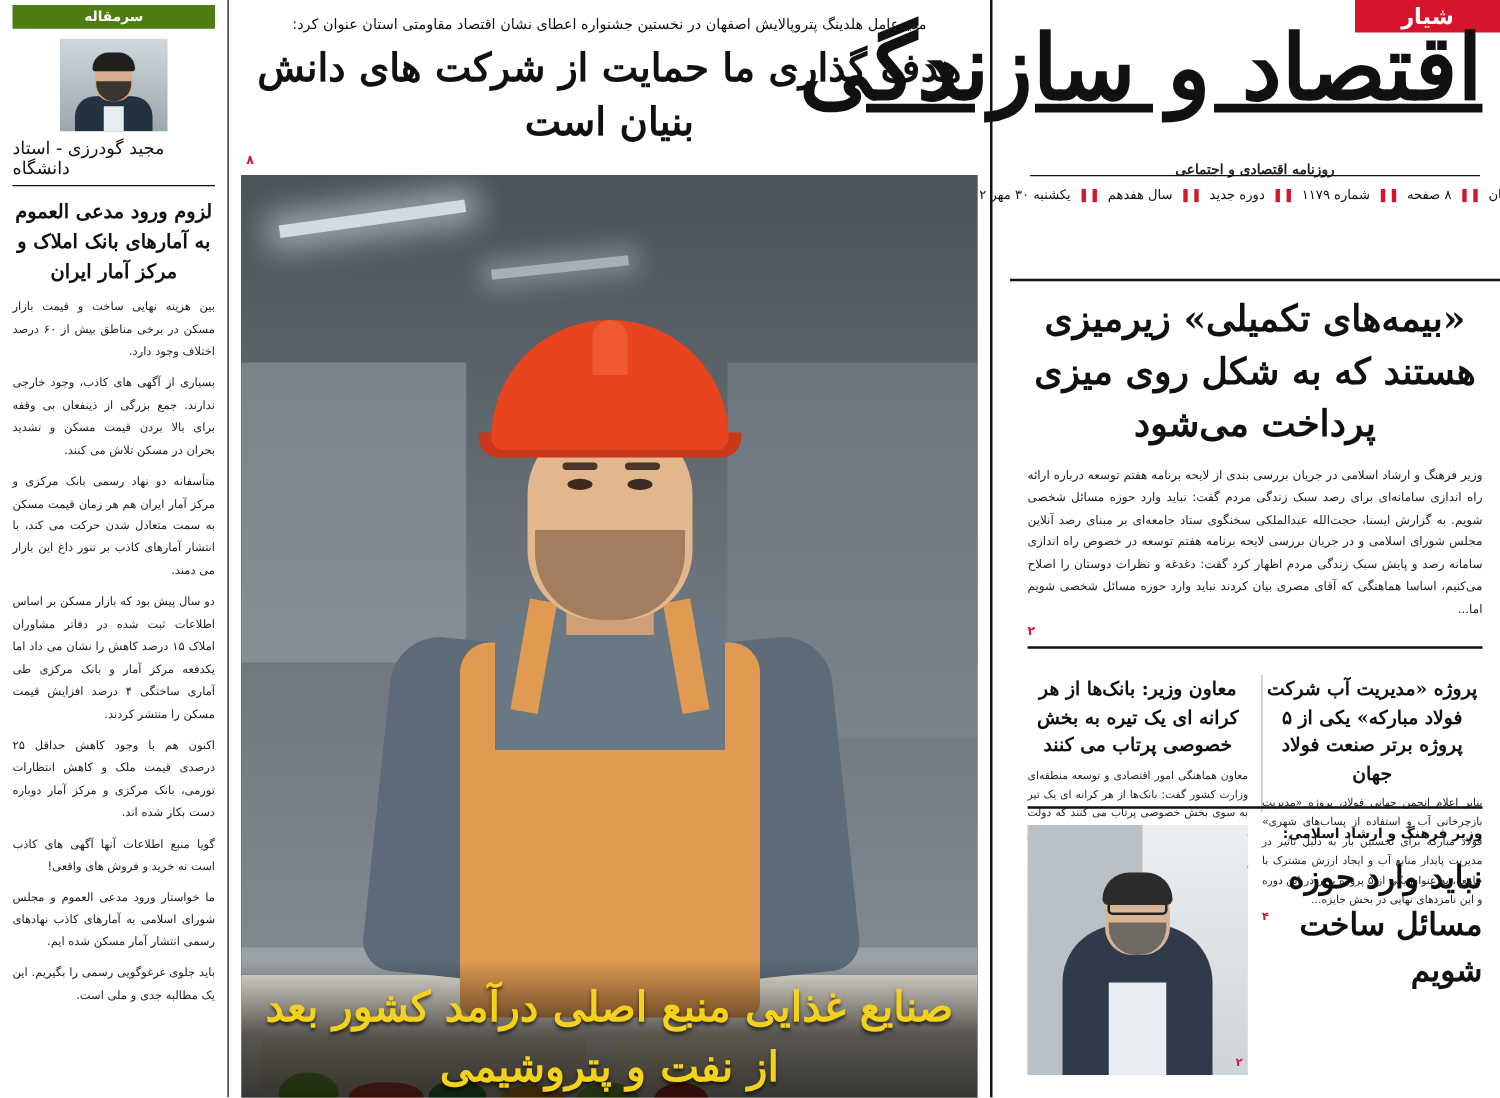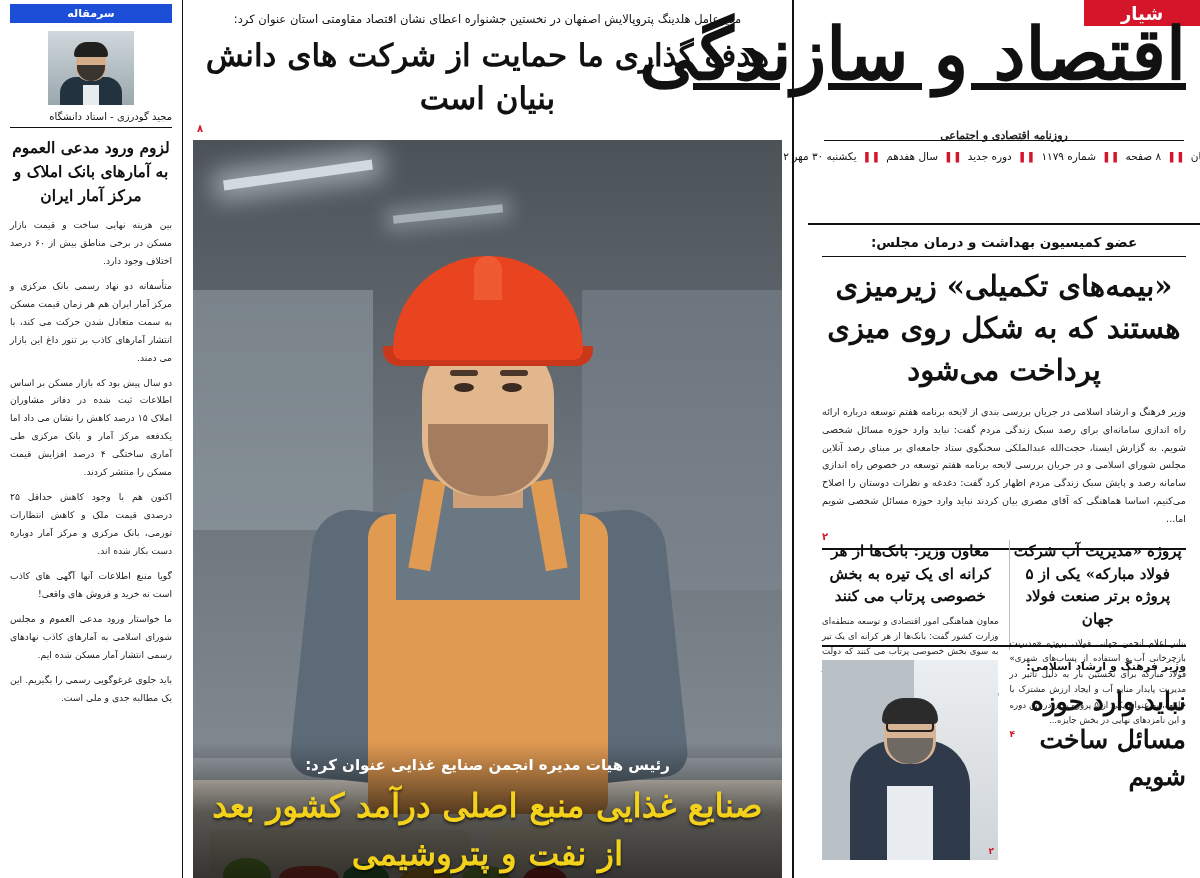--- a/index.html
+++ b/index.html
@@ -352,43 +352,43 @@
 
   
   .left {
     position: absolute;
     top: 0; left: 0;
     width: 182px; height: 878px;
     padding: 0 10px 6px 10px;
   }
   .l-tag {
     margin: 4px 0 0 0;
-    background: #1d4ed8;
+    background: #4d7c0f;
     color: #fff;
     font-size: 11px;
     font-weight: bold;
     text-align: center;
     padding: 3px 0;
   }
   .l-avatar {
     margin: 8px auto 0 auto;
     width: 86px; height: 74px;
     background: linear-gradient(180deg,#cfd8dc,#9aa7ad);
     position: relative;
     overflow: hidden;
   }
   .a-head { position:absolute; bottom:24px; left:50%; transform:translateX(-50%); width:30px; height:34px; background:#d6ad8a; border-radius:15px 15px 13px 13px; }
   .a-hair { position:absolute; bottom:48px; left:50%; transform:translateX(-50%); width:34px; height:15px; background:#20211f; border-radius:17px 17px 3px 3px; }
   .a-beard { position:absolute; bottom:24px; left:50%; transform:translateX(-50%); width:28px; height:16px; background:#3a352e; border-radius:0 0 14px 14px; }
   .a-body { position:absolute; bottom:0; left:50%; transform:translateX(-50%); width:62px; height:28px; background:#23323f; border-radius:16px 16px 0 0; }
   .a-collar { position:absolute; bottom:0; left:50%; transform:translateX(-50%); width:16px; height:20px; background:#e7ecef; }
   .l-byline {
     margin-top: 6px;
-    font-size: 10px;
-    text-align: right;
+    font-size: 14px;
+    text-align: left;
     color: #111;
     direction: rtl;
     border-bottom: 1px solid #111;
     padding-bottom: 5px;
   }
   .l-title {
     margin-top: 8px;
     font-family: "DejaVu Serif", "Liberation Serif", serif;
     font-size: 15.5px;
     font-weight: bold;
@@ -428,21 +428,20 @@
       <span class="sep">❚❚</span>
       <span>شماره ۱۱۷۹</span>
       <span class="sep">❚❚</span>
       <span>۸ صفحه</span>
       <span class="sep">❚❚</span>
       <span>۵۰۰۰ تومان</span>
     </div>
   </div>
 
   <div class="lead">
-    <div class="lead-kicker">عضو کمیسیون بهداشت و درمان مجلس:</div>
     <div class="lead-title">«بیمه‌های تکمیلی» زیرمیزی هستند که به شکل روی میزی پرداخت می‌شود</div>
     <div class="lead-body">وزیر فرهنگ و ارشاد اسلامی در جریان بررسی بندی از لایحه برنامه هفتم توسعه درباره ارائه راه اندازی سامانه‌ای برای رصد سبک زندگی مردم گفت: نباید وارد حوزه مسائل شخصی شویم. به گزارش ایسنا، حجت‌الله عبدالملکی سخنگوی ستاد جامعه‌ای بر مبنای رصد آنلاین مجلس شورای اسلامی و در جریان بررسی لایحه برنامه هفتم توسعه در خصوص راه اندازی سامانه رصد و پایش سبک زندگی مردم اظهار کرد گفت: دغدغه و نظرات دوستان را اصلاح می‌کنیم، اساسا هماهنگی که آقای مصری بیان کردند نباید وارد حوزه مسائل شخصی شویم اما...</div>
     <div class="lead-more">۲</div>
     <div class="lead-rule"></div>
   </div>
 
   <div class="twocol">
     <div class="col">
       <div class="sub-title">پروژه «مدیریت آب شرکت فولاد مبارکه» یکی از ۵ پروژه برتر صنعت فولاد جهان</div>
       <div class="sub-body">بنابر اعلام انجمن جهانی فولاد، پروژه «مدیریت بازچرخانی آب و استفاده از پساب‌های شهری» فولاد مبارکه برای نخستین بار به دلیل تأثیر در مدیریت پایدار منابع آب و ایجاد ارزش مشترک با جامعه، به عنوان یکی از ۵ پروژه برتر در این دوره و این نامزدهای نهایی در بخش جایزه...</div>
@@ -508,40 +507,40 @@
       <div class="k-board"></div>
       <div class="k-dough"></div>
       <div class="k-veg1"></div>
       <div class="k-veg2"></div>
       <div class="k-veg3"></div>
       <div class="k-veg4"></div>
       <div class="k-veg5"></div>
       <div class="k-veg6"></div>
 
       <div class="c-overlay">
-        <div class="c-ov-kicker">رئیس هیات مدیره انجمن صنایع غذایی عنوان کرد:</div>
         <div class="c-ov-title">صنایع غذایی منبع اصلی درآمد کشور بعد از نفت و پتروشیمی</div>
 
       </div>
     </div>
   </div>
 
   <div class="left">
     <div class="l-tag">سرمقاله</div>
     <div class="l-avatar">
       <div class="a-body"></div>
       <div class="a-collar"></div>
       <div class="a-head"></div>
       <div class="a-beard"></div>
       <div class="a-hair"></div>
     </div>
     <div class="l-byline">مجید گودرزی - استاد دانشگاه</div>
     <div class="l-title">لزوم ورود مدعی العموم به آمارهای بانک املاک و مرکز آمار ایران</div>
     <div class="l-body">
       <p>بین هزینه نهایی ساخت و قیمت بازار مسکن در برخی مناطق بیش از ۶۰ درصد اختلاف وجود دارد.</p>
+      <p>بسیاری از آگهی های کاذب، وجود خارجی ندارند. جمع بزرگی از ذینفعان بی وقفه برای بالا بردن قیمت مسکن و تشدید بحران در مسکن تلاش می کنند.</p>
       <p>متأسفانه دو نهاد رسمی بانک مرکزی و مرکز آمار ایران هم هر زمان قیمت مسکن به سمت متعادل شدن حرکت می کند، با انتشار آمارهای کاذب بر تنور داغ این بازار می دمند.</p>
       <p>دو سال پیش بود که بازار مسکن بر اساس اطلاعات ثبت شده در دفاتر مشاوران املاک ۱۵ درصد کاهش را نشان می داد اما یکدفعه مرکز آمار و بانک مرکزی طی آماری ساختگی ۴ درصد افزایش قیمت مسکن را منتشر کردند.</p>
       <p>اکنون هم با وجود کاهش حداقل ۲۵ درصدی قیمت ملک و کاهش انتظارات تورمی، بانک مرکزی و مرکز آمار دوباره دست بکار شده اند.</p>
       <p>گویا منبع اطلاعات آنها آگهی های کاذب است نه خرید و فروش های واقعی!</p>
       <p>ما خواستار ورود مدعی العموم و مجلس شورای اسلامی به آمارهای کاذب نهادهای رسمی انتشار آمار مسکن شده ایم.</p>
       <p>باید جلوی غرغوگویی رسمی را بگیریم. این یک مطالبه جدی و ملی است.</p>
     </div>
   </div>
 
 </div>

